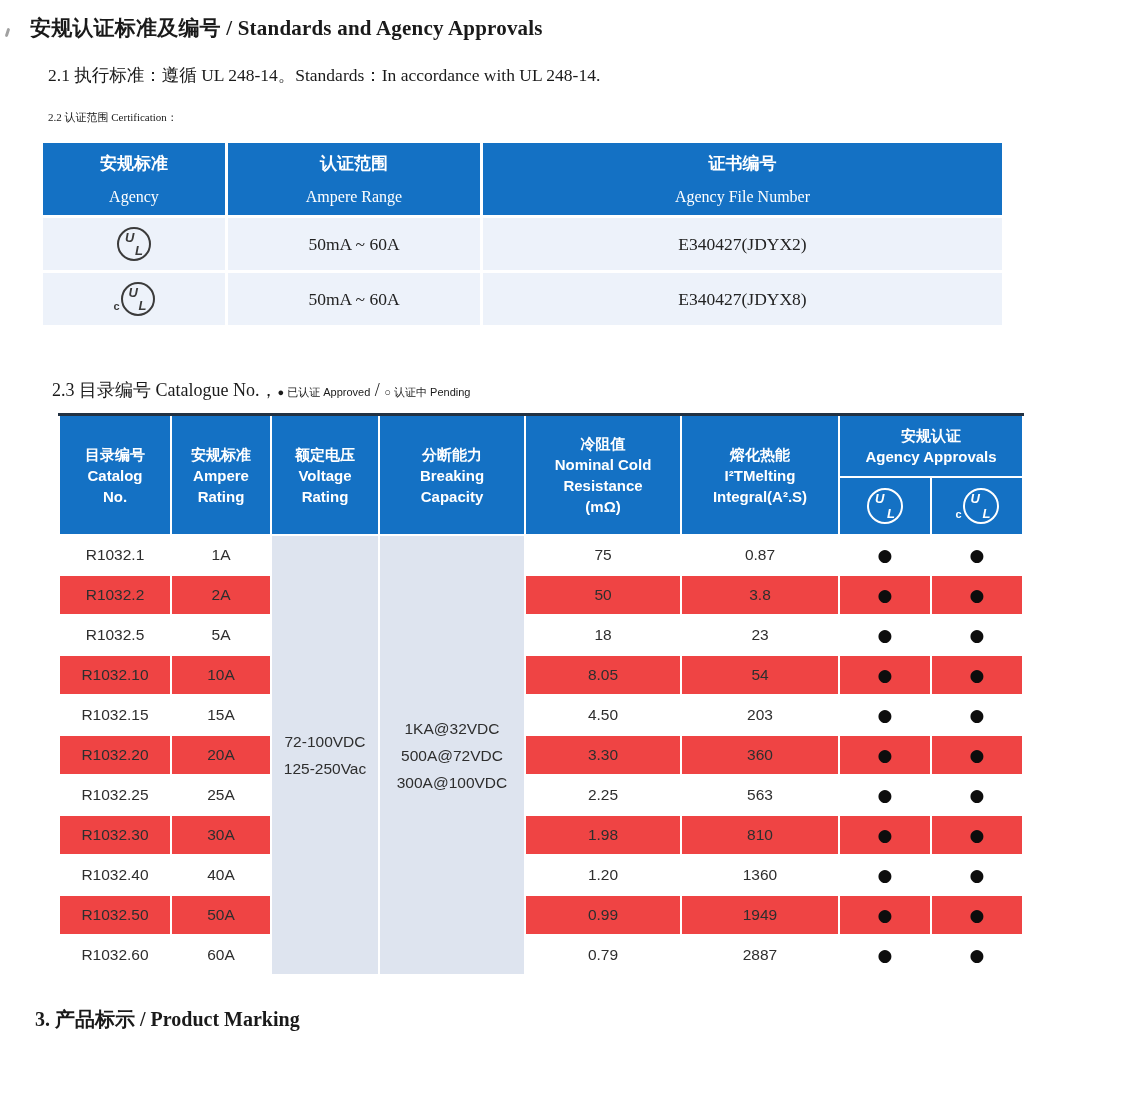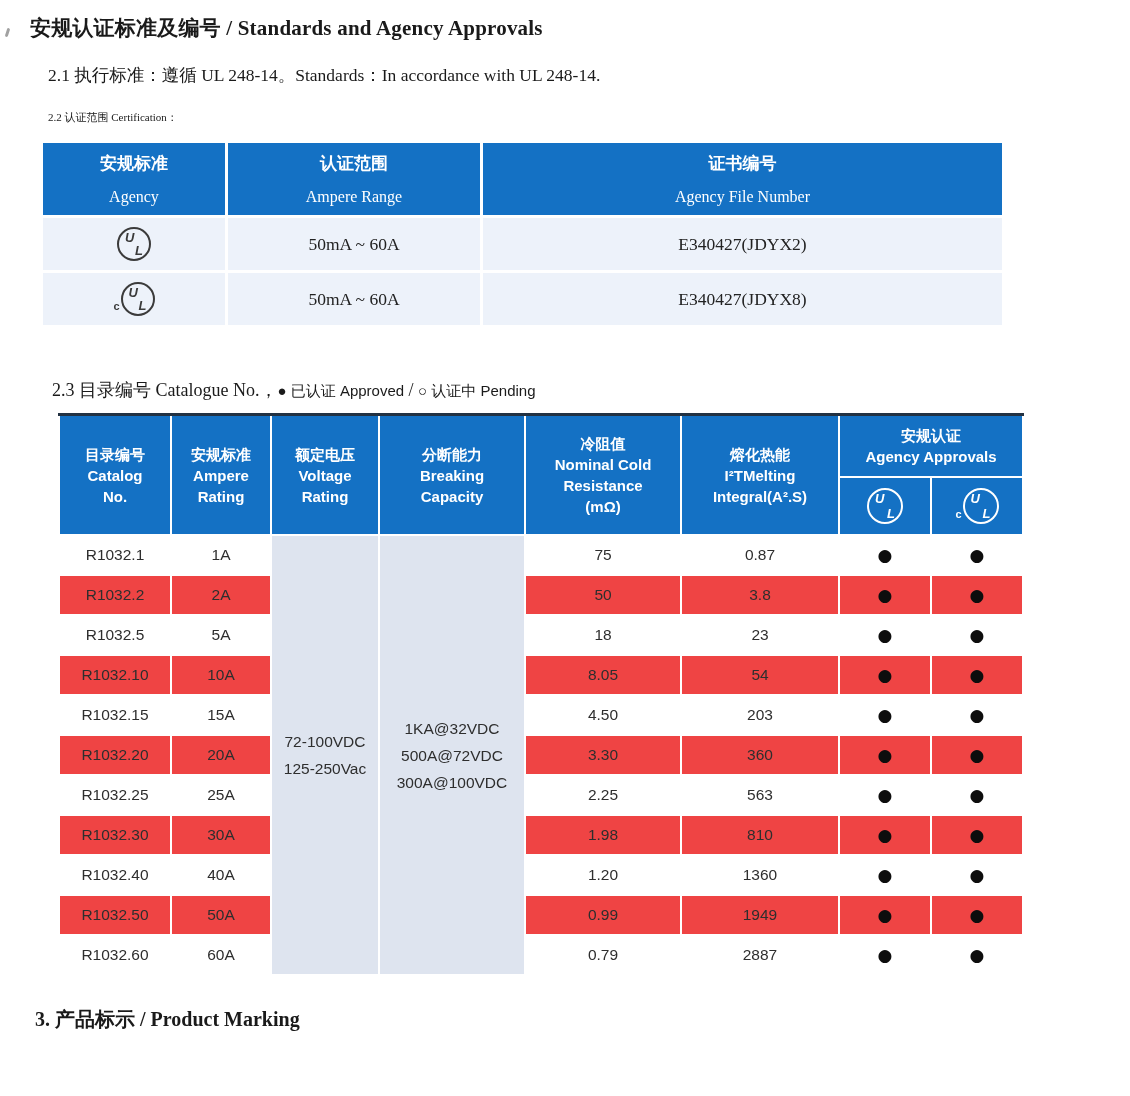--- a/index.html
+++ b/index.html
@@ -29,21 +29,21 @@
         position:relative;display:inline-block;color:#3b3b3b;}
   .ul-circ .lu{position:absolute;left:6px;top:1px;font:italic 700 13px "Liberation Sans",sans-serif;}
   .ul-circ .ll{position:absolute;right:6px;bottom:1px;font:italic 700 13px "Liberation Sans",sans-serif;}
   .c-pre{font:700 11px "Liberation Sans",sans-serif;color:#3b3b3b;align-self:flex-end;
         margin:0 1px 4px 0;}
   .ul-logo.white .ul-circ{border-color:#fff;color:#fff;}
   .ul-logo.white .c-pre{color:#fff;}
 
   
   .cat-heading{margin:50px 0 0 52px;font-size:18px;}
-  .cat-heading .sans{font-family:"Liberation Sans",sans-serif;font-size:15px;}
+  .cat-heading .sans{font-family:"Liberation Sans",sans-serif;font-size:11px;}
 
   
   .cat-table{margin:11px 0 0 58px;width:964px;table-layout:fixed;border-top:3px solid #223142;}
   .cat-table th{background:#1471c4;color:#fff;border:2px solid #fff;vertical-align:middle;
         text-align:center;padding:2px 0;font-family:"Liberation Sans",sans-serif;}
   .cat-table .hline{display:block;font-size:15px;font-weight:700;line-height:21px;}
   .cat-table td{border:2px solid #fff;height:36px;text-align:center;vertical-align:middle;
         font-family:"Liberation Sans",sans-serif;font-size:15.5px;color:#2e2e2e;background:#fff;}
   .cat-table tr.alt td{background:#ef4444;}
   .cat-table td.merged{background:#dee4ef !important;vertical-align:middle;line-height:27px;}

